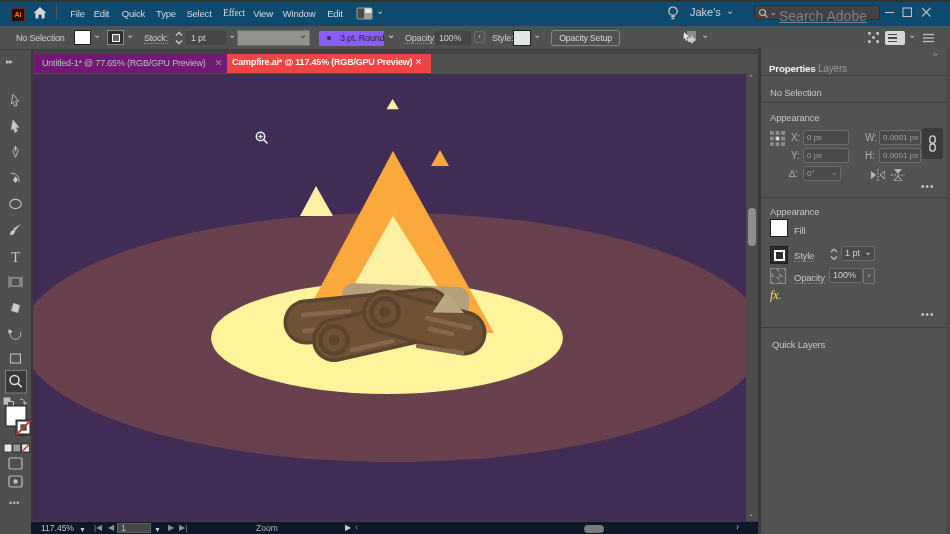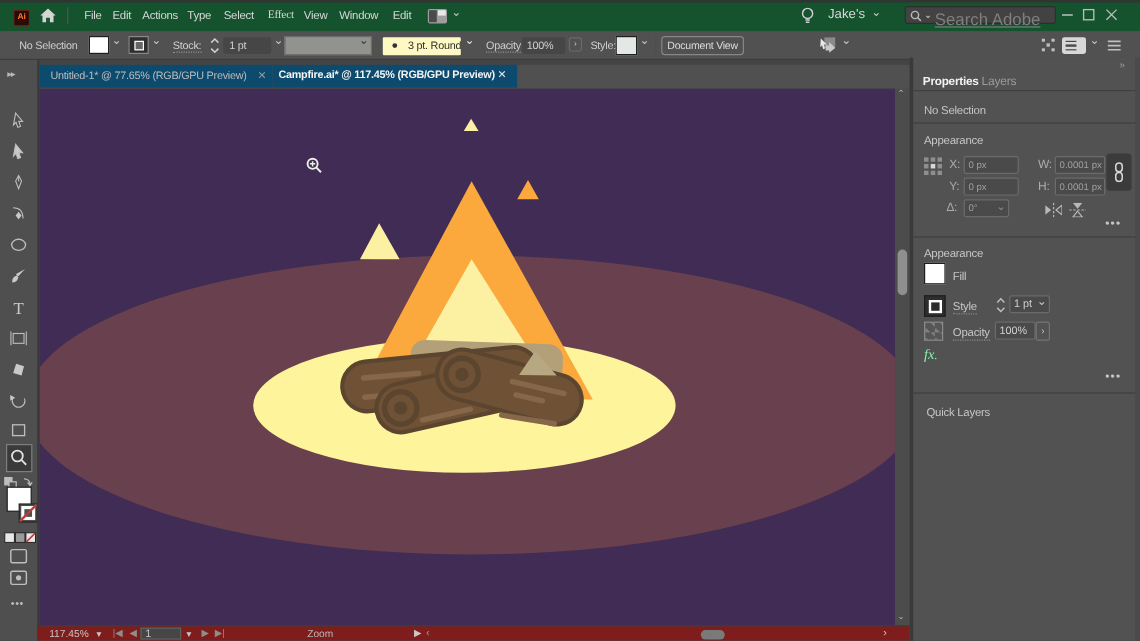--- a/index.html
+++ b/index.html
@@ -1,43 +1,43 @@
 <!DOCTYPE html>
 <html><head>
 <meta charset="utf-8">
 <style>
   html,body{margin:0;padding:0;}
   body{width:950px;height:534px;overflow:hidden;position:relative;background:#4F4F4F;
        font-family:"Liberation Sans",sans-serif;-webkit-font-smoothing:antialiased;}
   .abs{position:absolute;}
   
-  #titlebar{left:0;top:0;width:950px;height:26px;background:#14532d;}
+  #titlebar{left:0;top:0;width:950px;height:26px;background:#0c4a6e;}
   #titlebar .topline{left:0;top:0;width:950px;height:2px;background:#333333;}
   .menu{color:#D8D8D8;font-size:9.5px;letter-spacing:-0.2px;top:8px;transform:translateX(-50%);white-space:nowrap;}
   
   #ctrlbar{left:0;top:26px;width:950px;height:24px;background:#515151;border-bottom:1px solid #3C3C3C;box-sizing:border-box;}
   .clbl{color:#CFCFCF;font-size:9px;letter-spacing:-0.2px;top:7px;white-space:nowrap;}
   .cundl{border-bottom:1px dotted #909090;padding-bottom:0px;}
   .btn{box-sizing:border-box;border:1px solid #868686;border-radius:3px;height:16px;top:4px;color:#DCDCDC;
        font-size:8.8px;letter-spacing:-0.2px;text-align:center;position:absolute;}
   .chev{color:#C4C4C4;font-size:10px;line-height:10px;}
   
   #tabrow{left:31px;top:50px;width:919px;height:23px;background:#505050;}
   #tabrow .dstrip{left:0;top:0;width:919px;height:4px;background:#444444;}
-  .tab1{left:0;top:4px;width:196px;height:19px;background:#0c4a6e;color:#BDBDBD;font-size:9px;letter-spacing:-0.2px;white-space:nowrap;overflow:hidden;}
-  .tab2{left:196px;top:4px;width:204px;height:19px;background:#0c4a6e;color:#F4F4F4;font-size:9px;letter-spacing:-0.2px;font-weight:bold;white-space:nowrap;overflow:hidden;}
+  .tab1{left:0;top:4px;width:196px;height:19px;background:#701a75;color:#BDBDBD;font-size:9px;letter-spacing:-0.2px;white-space:nowrap;overflow:hidden;}
+  .tab2{left:196px;top:4px;width:204px;height:19px;background:#ef4444;color:#F4F4F4;font-size:9px;letter-spacing:-0.2px;font-weight:bold;white-space:nowrap;overflow:hidden;}
   
   #toolbar{left:0;top:50px;width:31px;height:484px;background:#4F4F4F;border-right:2px solid #3A3A3A;box-sizing:content-box;}
   
   #canvas{left:33px;top:74px;width:713px;height:447px;background:#402C54;overflow:hidden;border-top:1px solid #383838;box-sizing:border-box;}
   
   #vscroll{left:746px;top:74px;width:12px;height:447px;background:#4C4C4C;}
   #vthumb{left:2px;top:134px;width:8px;height:38px;background:#8F8F8F;border-radius:4px;}
   
-  #statusbar{left:31px;top:521px;width:727px;height:13px;background:#7f1d1d;border-top:1px solid #3C3C3C;box-sizing:border-box;}
+  #statusbar{left:31px;top:521px;width:727px;height:13px;background:#0f172a;border-top:1px solid #3C3C3C;box-sizing:border-box;}
   .slbl{color:#C4C4C4;font-size:8.5px;top:0px;white-space:nowrap;}
   
   #panel{left:758px;top:48px;width:192px;height:486px;background:#525252;border-left:3px solid #3A3A3A;box-sizing:border-box;}
   .plbl{color:#C6C6C6;font-size:9.5px;letter-spacing:-0.2px;white-space:nowrap;}
   .pval{box-sizing:border-box;background:#4A4A4A;border:1px solid #6B6B6B;border-radius:2px;color:#A0A0A0;
         font-size:8px;height:15px;line-height:13px;padding-left:3px;white-space:nowrap;overflow:hidden;position:absolute;}
   .pdiv{background:#404040;height:1px;}
 </style>
 </head>
 <body>
@@ -45,21 +45,21 @@
 <div id="titlebar" class="abs">
   <div class="topline abs"></div>
   <div class="abs" style="left:11px;top:7.5px;width:12px;height:12px;background:#2B0A0A;border:1px solid #6E2814;border-radius:2px;
        color:#FF7C1E;font-size:7px;font-weight:bold;text-align:center;line-height:11.5px;">Ai</div>
   <svg class="abs" style="left:33px;top:6px;" width="14" height="14" viewBox="0 0 14 14">
     <path d="M7 1 L13.4 7 L11.6 7 L11.6 12.6 L8.6 12.6 L8.6 8.8 L5.4 8.8 L5.4 12.6 L2.4 12.6 L2.4 7 L0.6 7 Z" fill="#D5D5D5"></path>
   </svg>
   <div class="abs" style="left:56px;top:6px;width:1px;height:14px;background:#555;"></div>
   <div class="menu abs" style="left:77.5px;">File</div>
   <div class="menu abs" style="left:101.5px;">Edit</div>
-  <div class="menu abs" style="left:133.5px;">Actions</div>
+  <div class="menu abs" style="left:133.5px;">Quick</div>
   <div class="menu abs" style="left:166px;">Type</div>
   <div class="menu abs" style="left:199px;">Select</div>
   <div class="menu abs" style="left:234px;font-family:Liberation Serif, serif;">Effect</div>
   <div class="menu abs" style="left:263px;">View</div>
   <div class="menu abs" style="left:299px;">Window</div>
   <div class="menu abs" style="left:335px;">Edit</div>
   <svg class="abs" style="left:356px;top:7px;" width="17" height="13" viewBox="0 0 17 13">
     <rect x="0.5" y="0.5" width="16" height="12" rx="1.5" fill="#9E9E9E"></rect>
     <rect x="1.5" y="1.5" width="6.5" height="10" fill="#4A4A4A"></rect>
     <rect x="9" y="1.5" width="6.5" height="4.5" fill="#E8E8E8"></rect>
@@ -99,35 +99,35 @@
   <div class="clbl cundl abs" style="left:144px;top:7px;">Stock:</div>
   <svg class="abs" style="left:174px;top:4px;" width="10" height="16" viewBox="0 0 10 16">
     <path d="M2 5.5 L5 2.5 L8 5.5" fill="none" stroke="#CFCFCF" stroke-width="1.3"></path>
     <path d="M2 10.5 L5 13.5 L8 10.5" fill="none" stroke="#CFCFCF" stroke-width="1.3"></path>
   </svg>
   <div class="abs" style="left:186px;top:5px;width:40px;height:14px;background:#464646;border-radius:2px;"></div>
   <div class="clbl abs" style="left:191px;top:7px;">1 pt</div>
   <div class="abs chev" style="left:228px;top:4px;">⌄</div>
   <div class="abs" style="left:237px;top:4px;width:73px;height:16px;background:#90938E;border:1px solid #6E6E6E;box-sizing:border-box;"></div>
   <div class="abs chev" style="left:299px;top:4px;color:#3A3A3A;">⌄</div>
-  <div class="abs" style="left:319px;top:5px;width:65px;height:15px;background:#fef9c3;border-radius:1px;">
+  <div class="abs" style="left:319px;top:5px;width:65px;height:15px;background:#8b5cf6;border-radius:1px;">
     <span class="abs" style="left:8px;top:5px;width:4px;height:4px;background:#333;border-radius:50%;"></span>
     <span class="abs" style="left:21px;top:2px;color:#2E2E2E;font-size:9px;letter-spacing:-0.2px;white-space:nowrap;">3 pt. Round</span>
   </div>
   <div class="abs chev" style="left:387px;top:4px;color:#E0E0E0;">⌄</div>
   <div class="clbl cundl abs" style="left:405px;top:7px;">Opacity:</div>
   <div class="abs" style="left:435px;top:5px;width:36px;height:14px;background:#464646;border-radius:2px;"></div>
   <div class="clbl abs" style="left:439px;top:7px;">100%</div>
   <div class="abs" style="left:474px;top:5px;width:11px;height:12px;border:1px solid #6A6A6A;border-radius:2px;box-sizing:border-box;
        color:#D0D0D0;font-size:7px;text-align:center;line-height:10px;">›</div>
   <div class="clbl abs" style="left:492px;top:7px;">Style:</div>
   <div class="abs" style="left:513px;top:4px;width:16px;height:14px;background:#E4E8E4;border:1px solid #1E1E1E;"></div>
   <div class="abs chev" style="left:533px;top:4px;">⌄</div>
   <div class="abs" style="left:546px;top:4px;width:1px;height:15px;background:#4E4E4E;"></div>
-  <div class="btn" style="left:551px;width:69px;line-height:14px;">Document View</div>
+  <div class="btn" style="left:551px;width:69px;line-height:14px;">Opacity Setup</div>
   <div class="btn" style="left:624px;width:53px;line-height:14px;margin-top:24px;">Preferences</div>
   <svg class="abs" style="left:683px;top:5px;" width="15" height="13" viewBox="0 0 15 13">
     <rect x="4" y="0" width="9" height="9" fill="#8A8A8A"></rect>
     <path d="M13 9 L8 4 L8 7 L5 7 L5 11 L8 11 L8 13 Z" fill="#C9C9C9"></path>
     <path d="M1 1 L6 6 L3.5 6 L4.5 9.5 L3 10 L2 6.8 L0.5 8.3 Z" fill="#E8E8E8"></path>
   </svg>
   <div class="abs chev" style="left:701px;top:4px;">⌄</div>
   <svg class="abs" style="left:868px;top:6px;" width="11" height="11" viewBox="0 0 12 12">
     <g fill="#BFBFBF">
       <rect x="0" y="0" width="3" height="3"></rect>
@@ -376,18 +376,18 @@
     <path d="M2 9.5 L5 12.5 L8 9.5" fill="none" stroke="#BFBFBF" stroke-width="1.2"></path>
   </svg>
   <div class="pval abs" style="left:80px;top:198px;width:34px;color:#D0D0D0;font-size:9px;">1 pt</div>
   <div class="abs chev" style="left:103px;top:199px;font-size:10px;">⌄</div>
   <div class="abs" style="left:9px;top:220px;width:16px;height:16px;border:1px solid #8A8A8A;box-sizing:border-box;
        background:linear-gradient(45deg,#808080 25%,#565656 25%,#565656 75%,#808080 75%);background-size:8px 8px;"></div>
   <div class="plbl abs" style="left:33px;top:224px;font-size:9.5px;border-bottom:1px dotted #8a8a8a;">Opacity</div>
   <div class="pval abs" style="left:68px;top:220px;width:34px;color:#D0D0D0;font-size:9px;">100%</div>
   <div class="abs" style="left:102px;top:220px;width:12px;height:16px;border:1px solid #757575;border-radius:2px;box-sizing:border-box;
        color:#C9C9C9;font-size:8px;text-align:center;line-height:14px;">›</div>
-  <div class="abs" style="left:9px;top:240px;color:#86efac;font-size:12px;font-style:italic;font-family:'Liberation Serif',serif;">fx<span style="font-size:10px;">.</span></div>
+  <div class="abs" style="left:9px;top:240px;color:#fde047;font-size:12px;font-style:italic;font-family:'Liberation Serif',serif;">fx<span style="font-size:10px;">.</span></div>
   <div class="abs" style="left:160px;top:261px;color:#C6C6C6;font-size:10px;letter-spacing:1px;">•••</div>
   <div class="pdiv abs" style="left:0;top:279px;width:189px;"></div>
   <div class="plbl abs" style="left:11px;top:291px;">Quick Layers</div>
   <div class="abs" style="left:185px;top:0;width:4px;height:486px;background:#4A4A4A;"></div>
 </div>
 
 </body></html>

